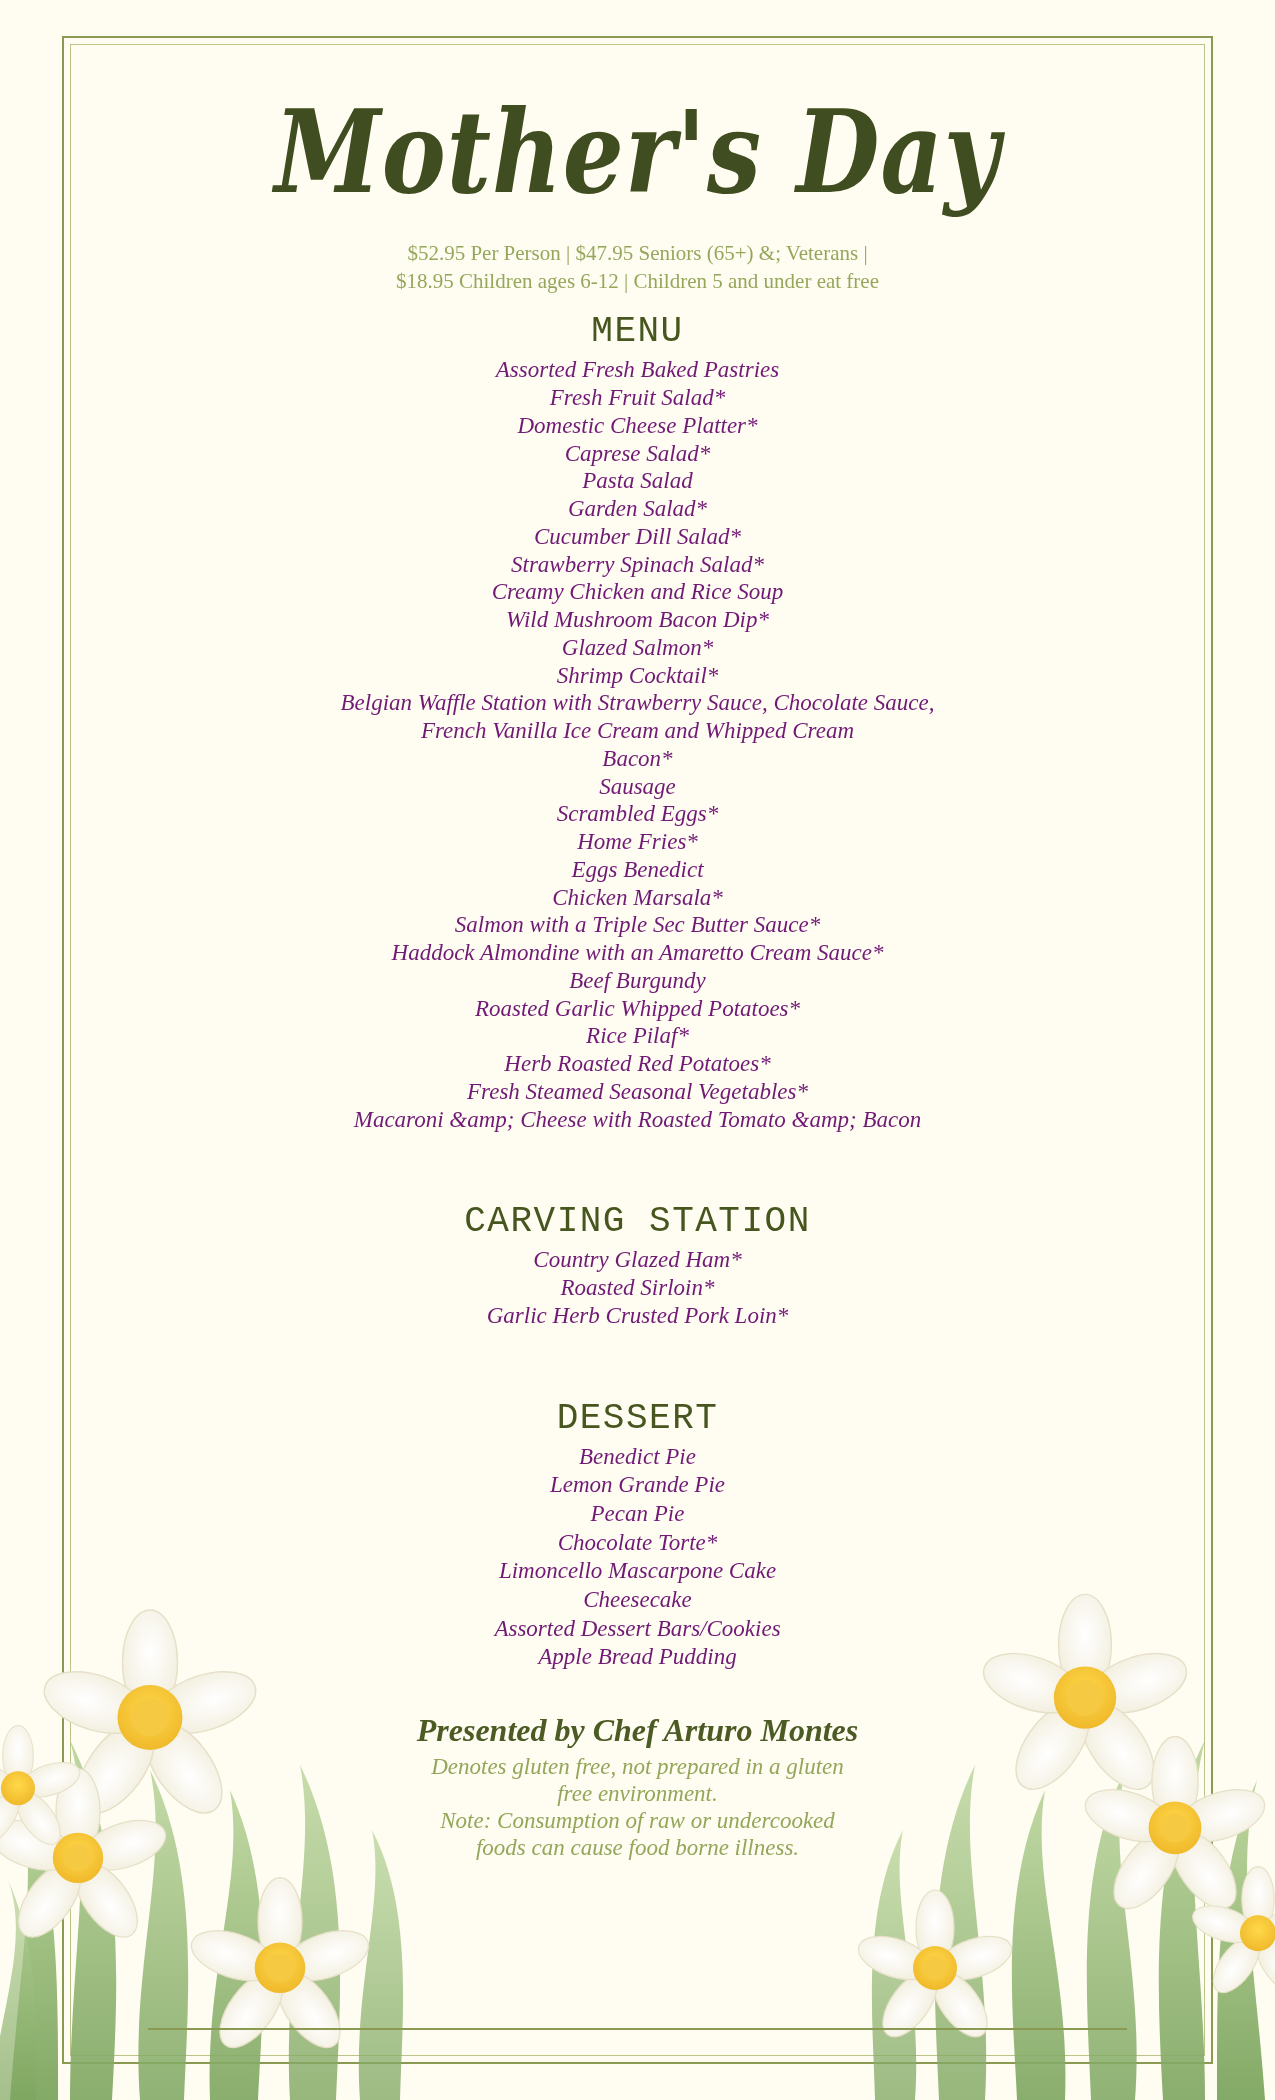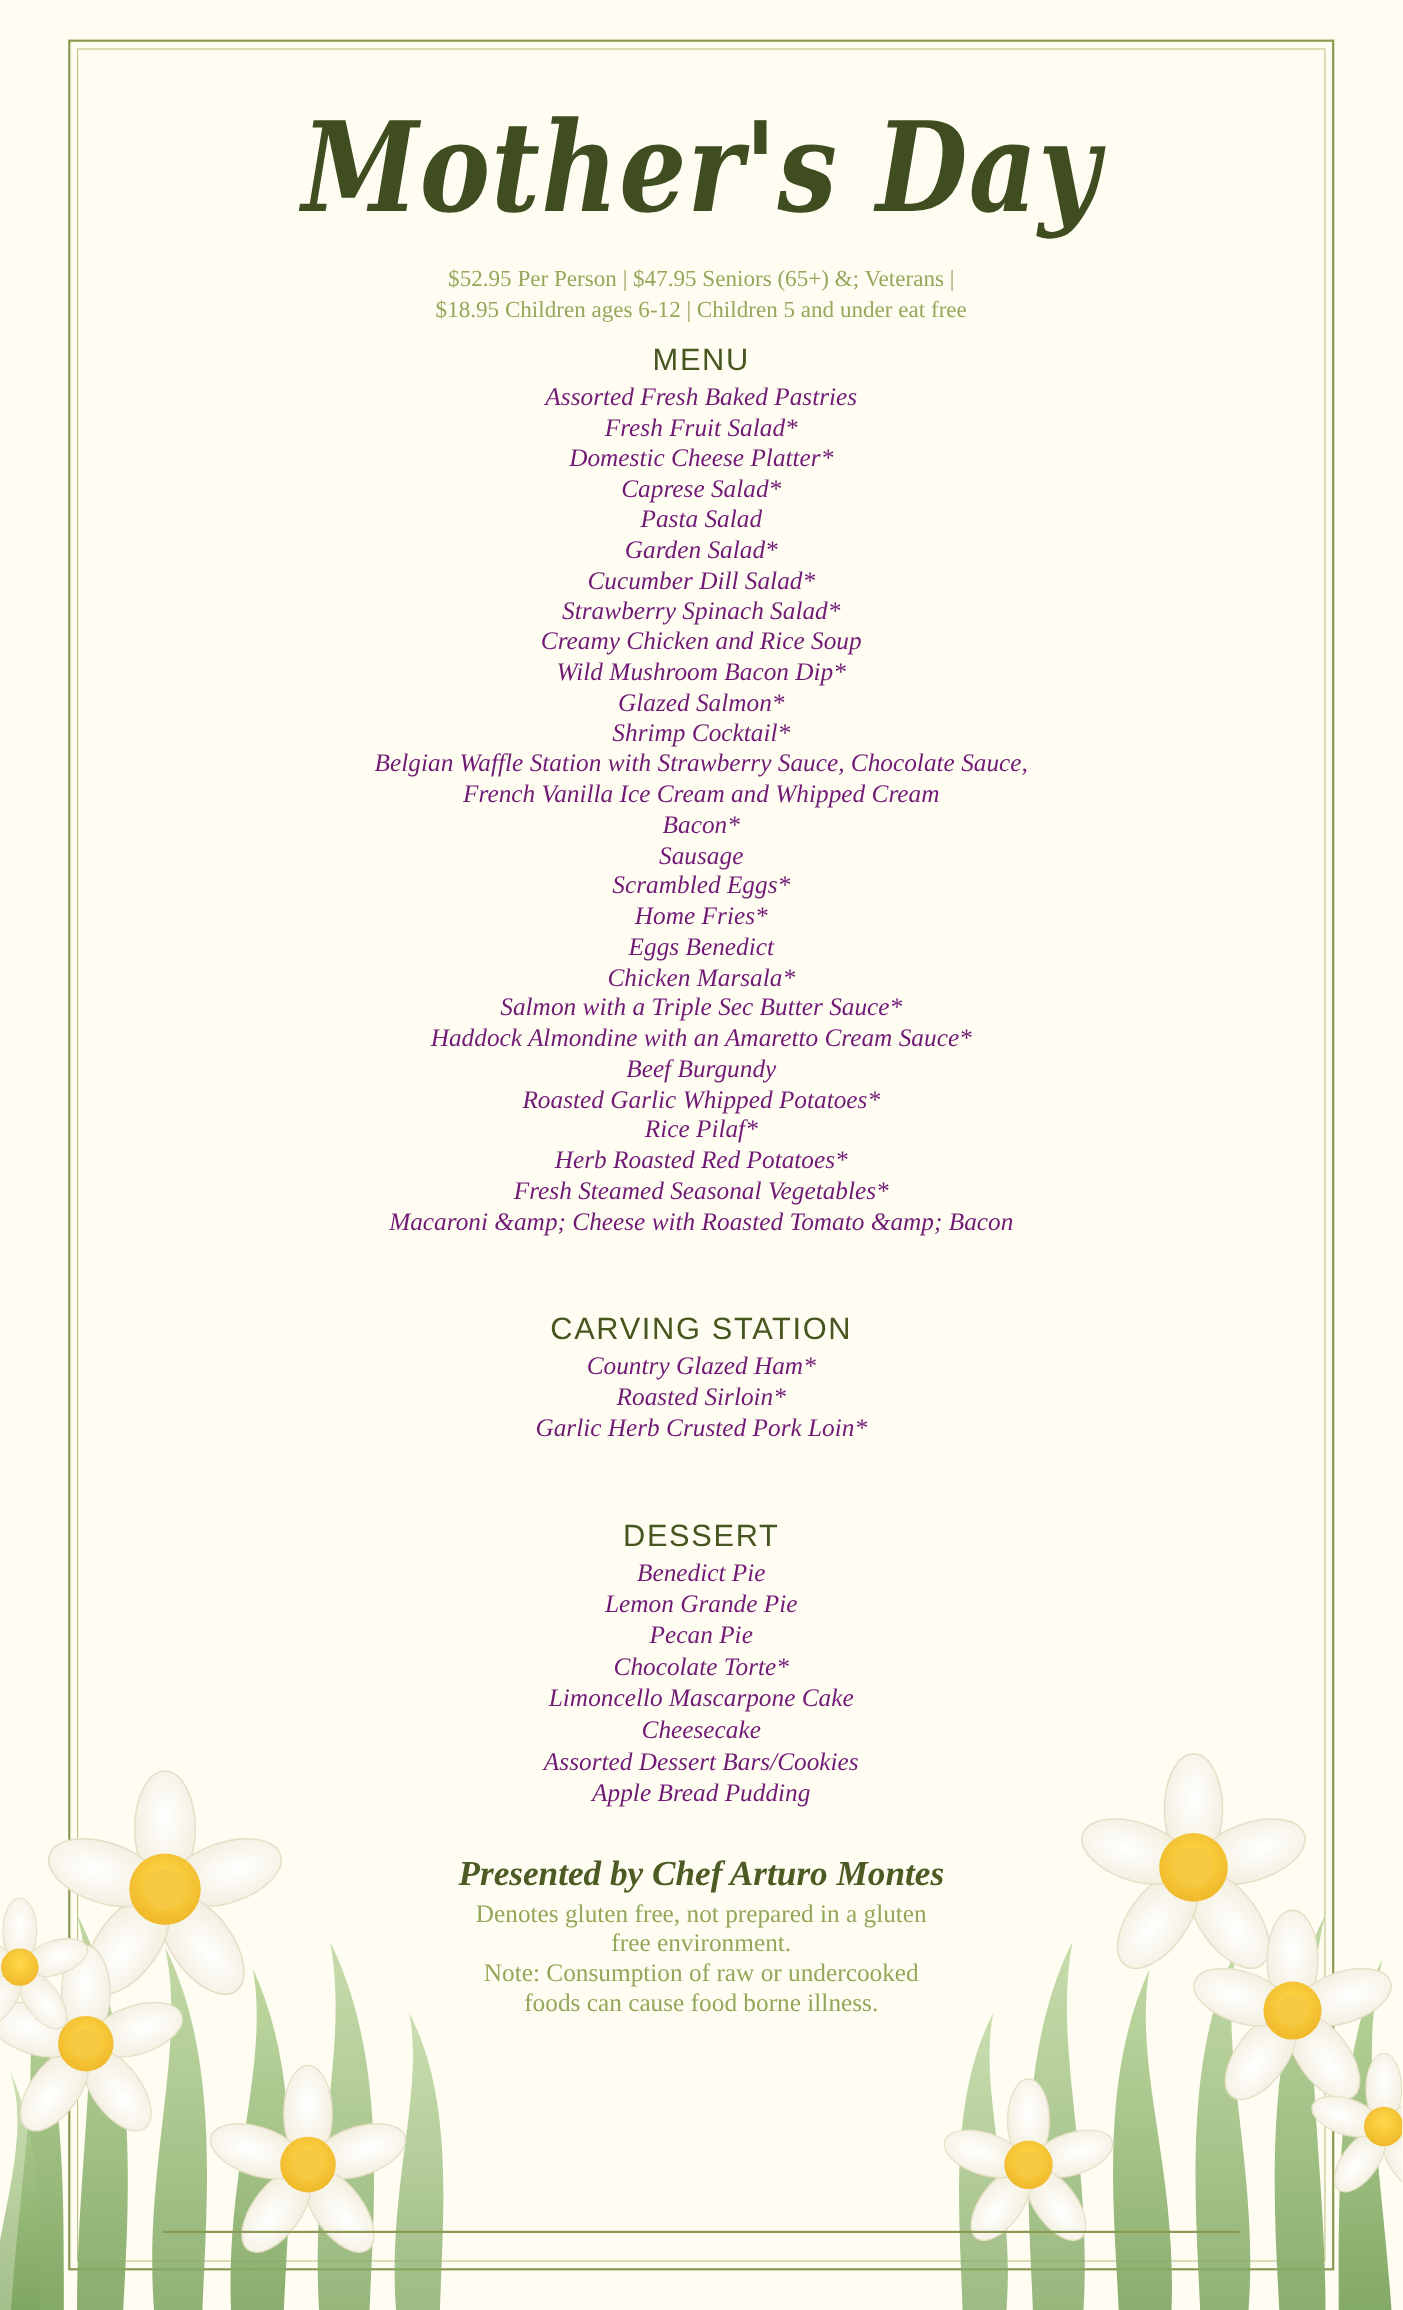--- a/index.html
+++ b/index.html
@@ -55,22 +55,22 @@
     transform-origin: center top;
   }
   .price-line {
     font-family: "Liberation Serif", serif;
     font-size: 21px;
     line-height: 1.35;
     color: #96a75c;
     margin-top: 44px;
   }
   .section-head {
-    font-family: Liberation Sans, sans-serif;
-    font-size: 28px;
+    font-family: Liberation Mono, monospace;
+    font-size: 36px;
     letter-spacing: 1.5px;
     color: #47551f;
     margin-top: 16px;
     margin-bottom: 4px;
   }
   .section-head.spaced {
     margin-top: 68px;
   }
   .item {
     font-family: "Liberation Serif", serif;
@@ -88,20 +88,21 @@
   .chef {
     font-family: "Liberation Serif", serif;
     font-style: italic;
     font-weight: 700;
     font-size: 32px;
     color: #4c5a24;
     margin-top: 40px;
   }
   .footnote {
     font-family: "Liberation Serif", serif;
+    font-style: italic;
     font-size: 23px;
     line-height: 1.18;
     color: #93a659;
     max-width: 560px;
     margin: 4px auto 0;
   }
   .bottom-rule {
     position: absolute;
     left: 148px;
     right: 148px;

